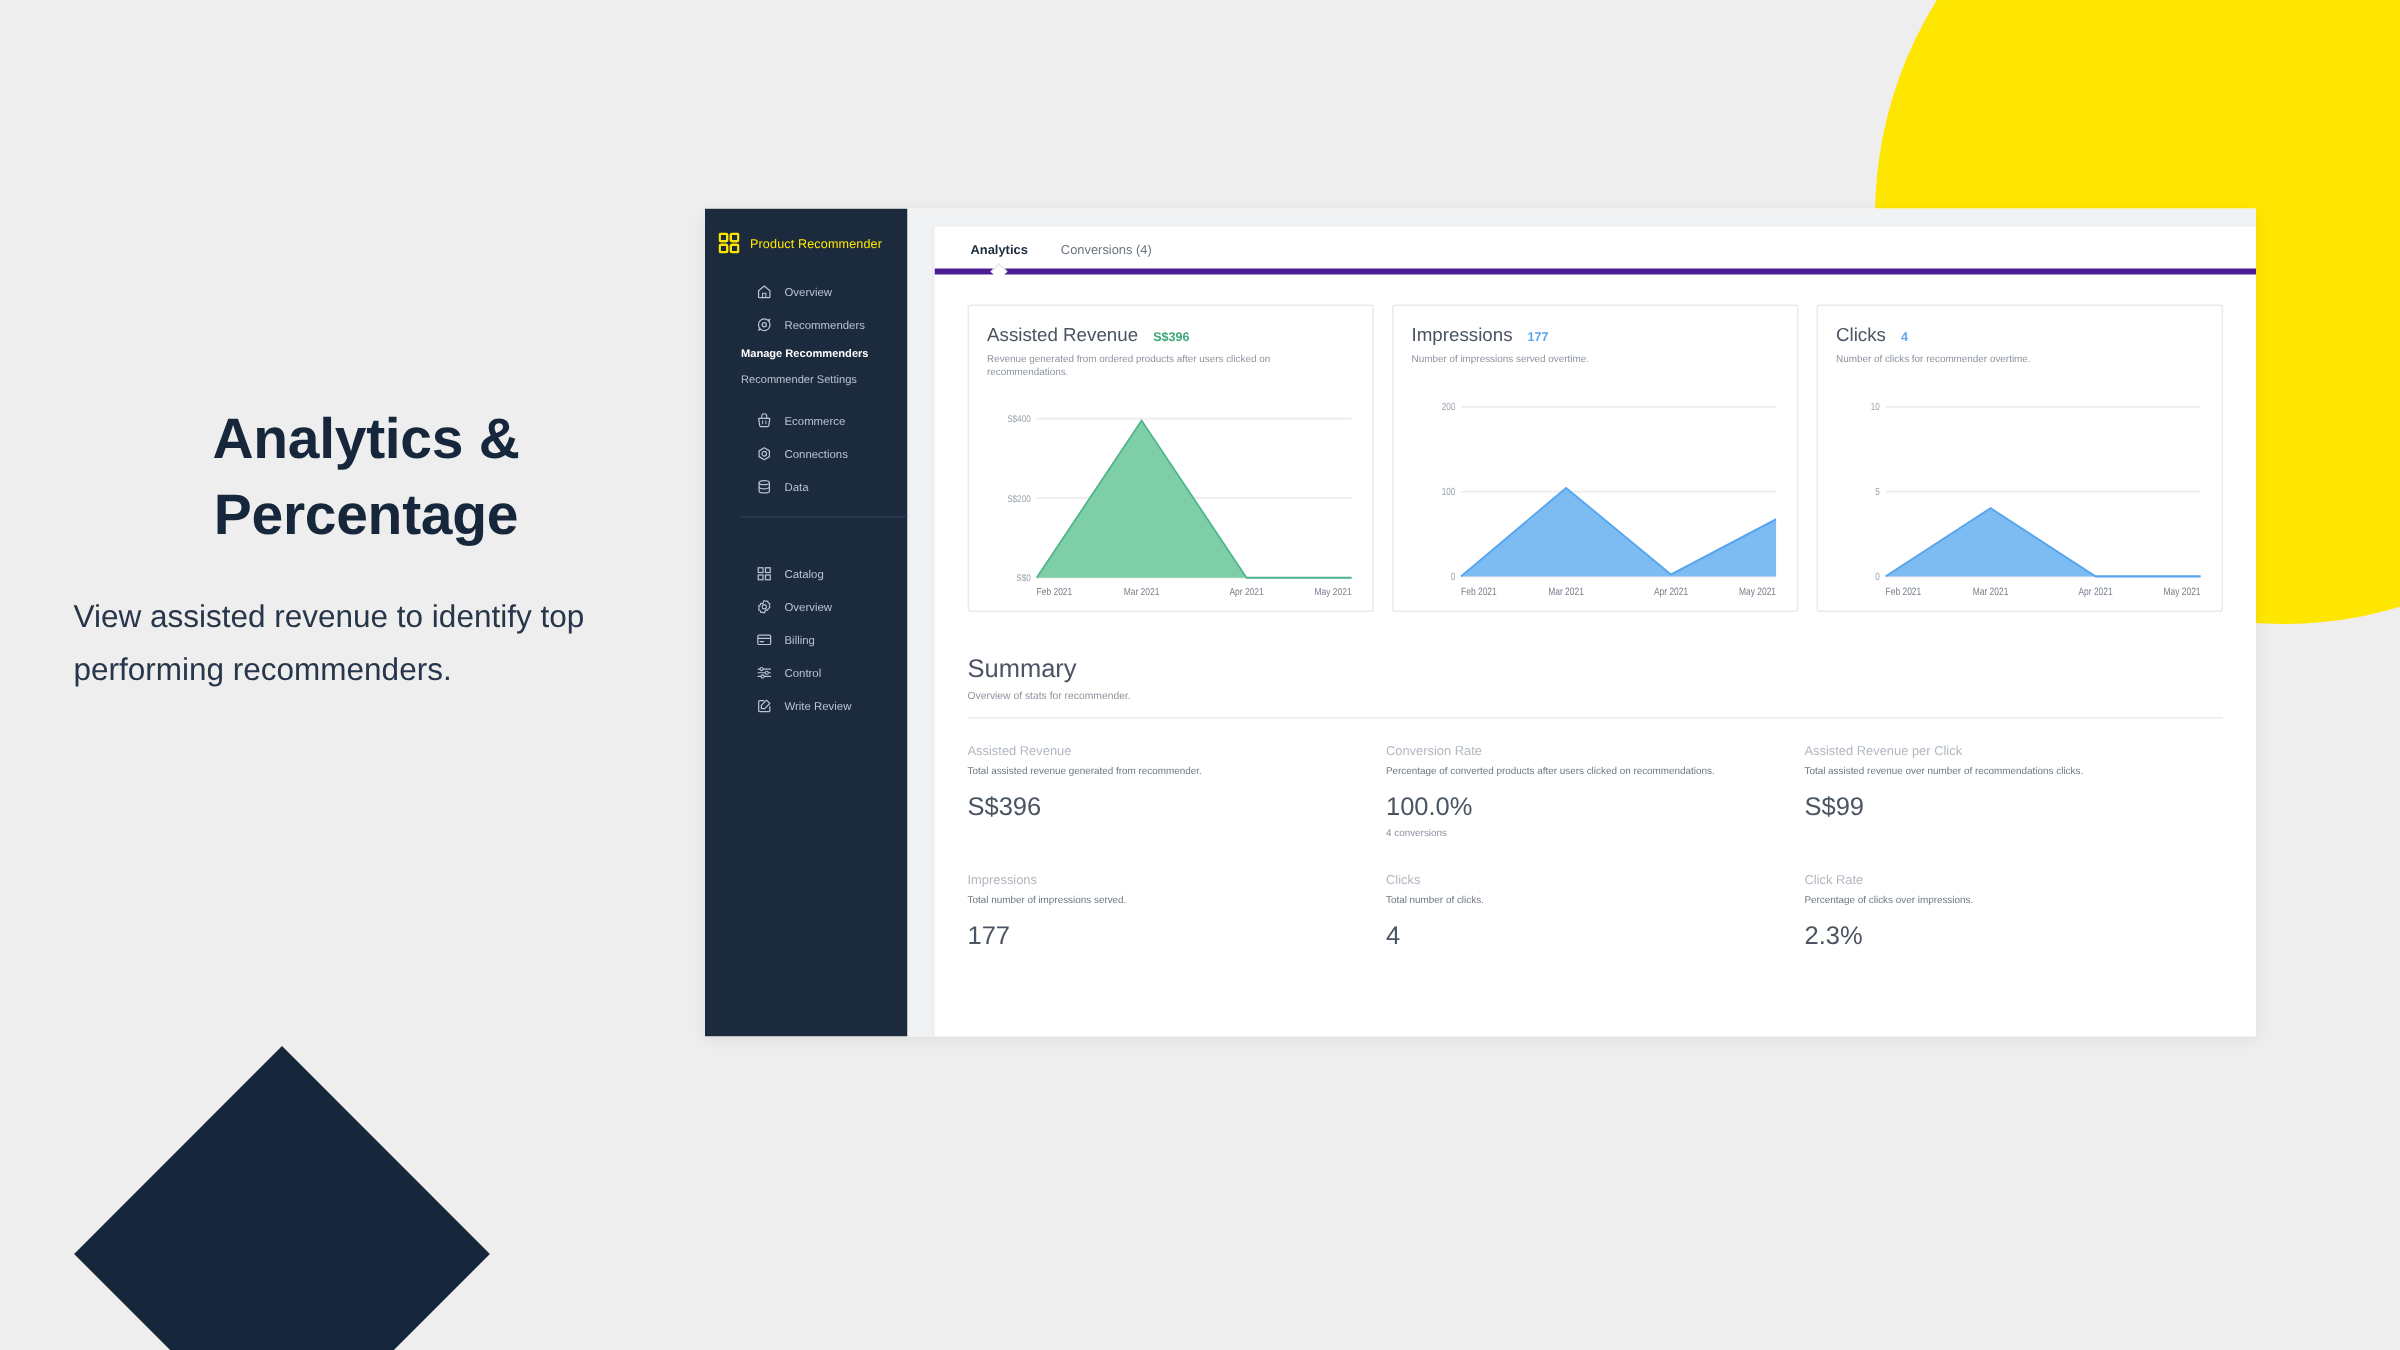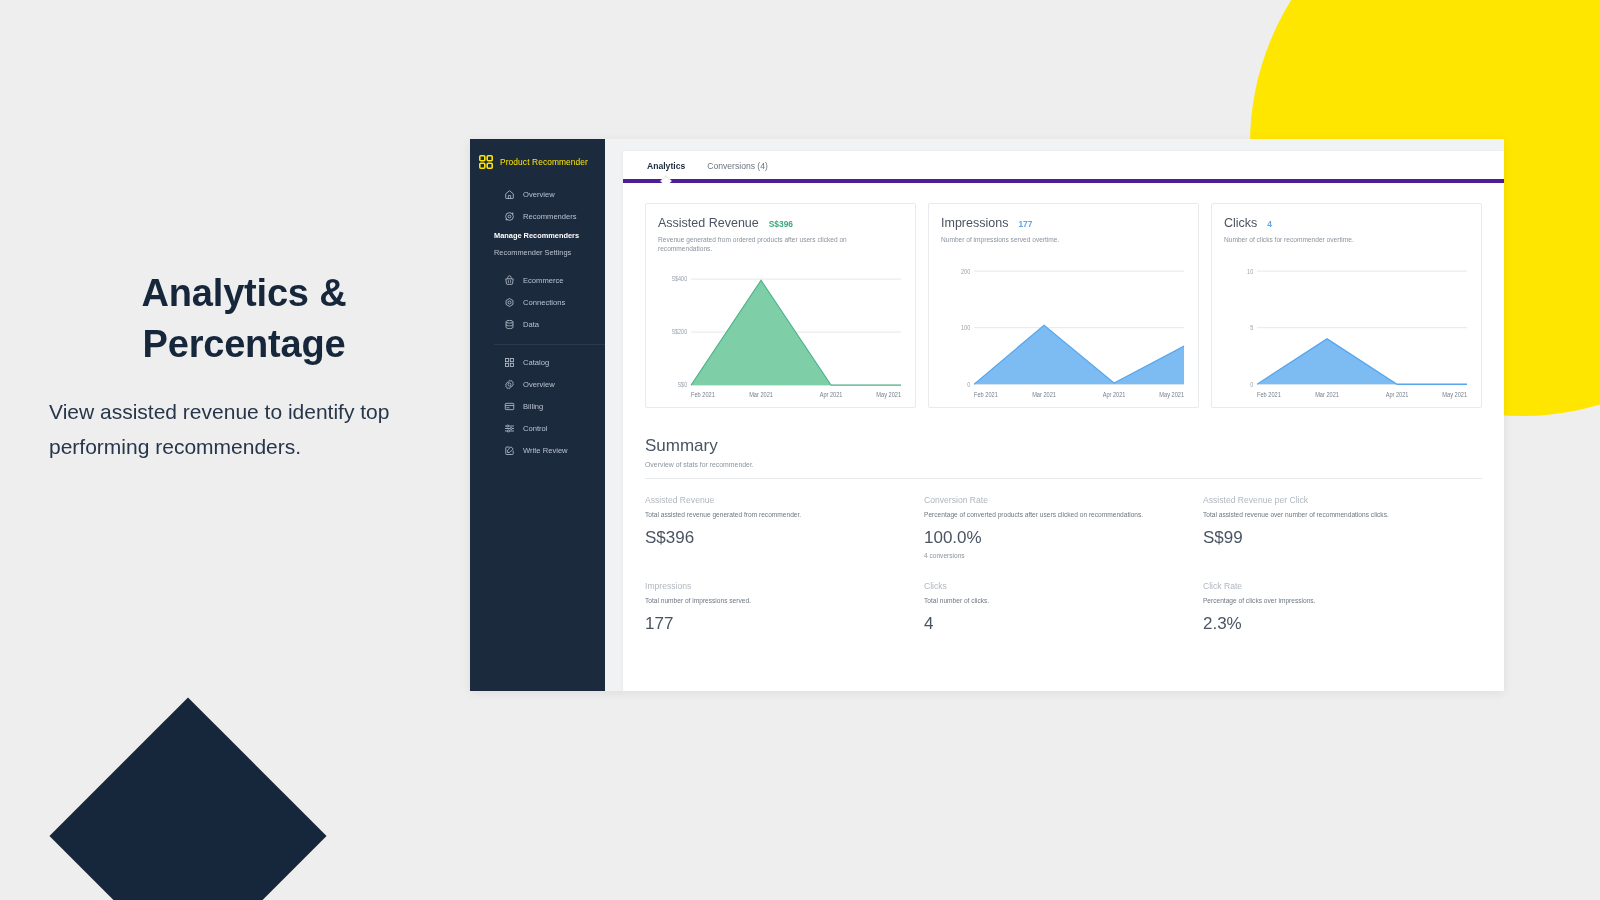--- a/index.html
+++ b/index.html
@@ -63,21 +63,21 @@
   .brand {
     display: flex; align-items: center; gap: 7px;
     padding: 6px 0 6px 9px; height: 30px;
   }
   .brand-logo { width: 14px; height: 14px; display: block; }
   .brand-name {
     color: #ffe600; font-size: 8.4px; font-weight: 400; letter-spacing: 0.1px;
     white-space: nowrap;
   }
   .nav-group { padding: 6px 0 0 0; margin-left: 24px; }
-  .nav-group + .nav-group { margin-top: 9px; padding-top: 6px; border-top: 1px solid #293a50; }
+  .nav-group + .nav-group { margin-top: 9px; padding-top: 26px; border-top: 1px solid #293a50; }
   .nav-item {
     display: flex; align-items: center; gap: 8px;
     height: 22px; padding-left: 10px; cursor: pointer;
   }
   .nav-item .ico { width: 11px; height: 11px; flex: 0 0 11px; display: block; color: #b9c3d1; }
   .nav-item .lbl { color: #b9c3d1; font-size: 7.6px; white-space: nowrap; }
   .sub-item {
     display: flex; align-items: center; height: 17px;
     cursor: pointer;
   }

